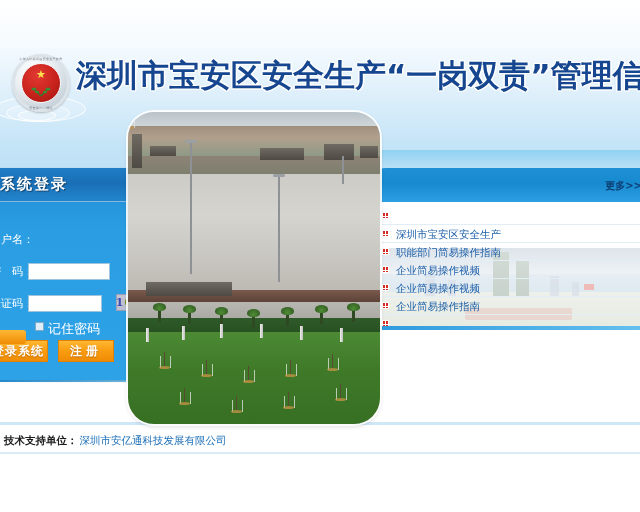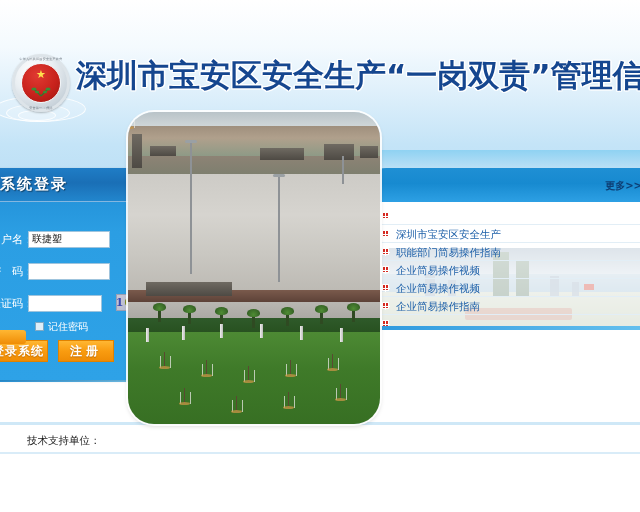--- a/index.html
+++ b/index.html
@@ -220,21 +220,21 @@
     width: 100%; height: 14px;
   }
   #remember-box {
     position: absolute; left: 127px; top: 2px;
     width: 9px; height: 9px;
     background: #dfeef8;
     border: 1px solid #7fa9c4;
   }
   #remember-label {
     position: absolute; left: 140px; top: 0px;
-    color: #ffffff; font-size: 10px;
+    color: #ffffff; font-size: 13px;
     white-space: nowrap;
   }
   .btn {
     position: absolute; top: 172px;
     height: 22px;
     background: linear-gradient(to bottom,#ffb733 0%, #f99c10 50%, #ef8c05 100%);
     border: 1px solid #e08200;
     color: #ffffff;
     font-size: 12px; font-weight: bold;
     display: flex; align-items: center; justify-content: center;
@@ -390,21 +390,21 @@
     z-index: 4;
   }
   #footer {
     position: absolute; left: 0; top: 431px;
     width: 640px; height: 20px;
     font-size: 10.5px;
     display: flex; align-items: center;
     padding-left: 4px;
     z-index: 5;
   }
-  #footer .fk { color: #1a1a1a; font-weight: normal; margin-left: 23px; }
+  #footer .fk { color: #1a1a1a; font-weight: bold; }
   #footer .fv { color: #1c6fb8; margin-left: 2px; }
 
   
   #left-strip {
     position: absolute; left: 0; top: 382px;
     width: 22px; height: 40px;
     background: #ffffff;
     z-index: 5;
   }
   #white-base {
@@ -506,21 +506,20 @@
   <div id="orange-tab"></div>
 
   <div id="band-left"></div>
   <div id="login-panel">
     <div id="login-header">
       <div class="ttl">系统登录</div>
     </div>
 
     <div class="form-row" id="row-user">
       <div class="lbl">用户名：</div>
-      <input class="fld" type="text" id="inp-user" value="联捷塑" style="">
     </div>
 
     <div class="form-row" id="row-pass">
       <div class="lbl">密　码：</div>
       <input class="fld" type="password" id="inp-pass" value="" style="">
     </div>
 
     <div class="form-row" id="row-code">
       <div class="lbl">验证码：</div>
       <input class="fld" type="text" id="inp-code" style="width: 74px;" value="">
@@ -590,16 +589,17 @@
           <span class="bullet"></span>
         </div>
       </div>
     </div>
   </div>
   <div id="ribbon-right-arc"></div>
 
   <div id="blue-divider"></div>
   <div id="footer">
     <span class="fk">技术支持单位：</span>
+    <span class="fv">深圳市安亿通科技发展有限公司</span>
   </div>
   <div id="footer-line"></div>
 
 </div>
 
 </body></html>

